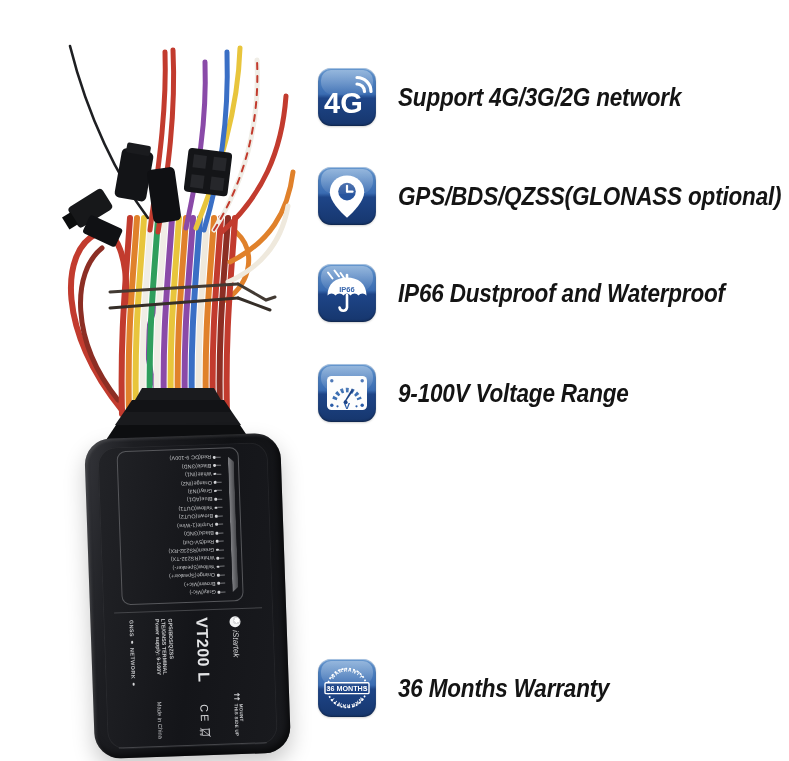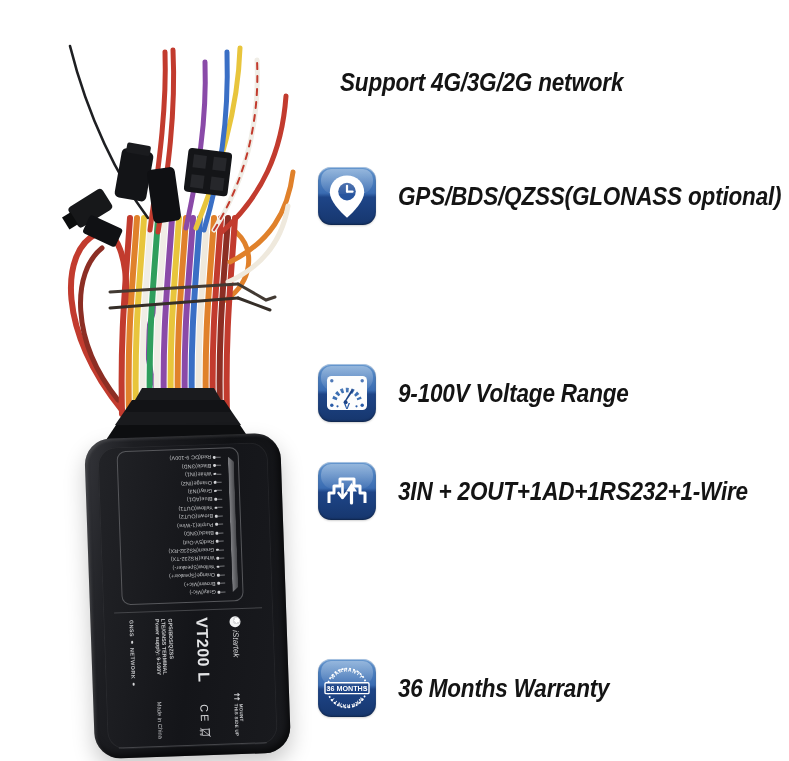--- a/index.html
+++ b/index.html
@@ -267,37 +267,62 @@
           <span>GNSS</span>
           <span class="led-dot"></span>
           <span>NETWORK</span>
           <span class="led-dot"></span>
         </div>
       </div>
     </div>
   </div>
 
   <div class="feature f1">
+    <div class="ficon">
+      <svg width="58" height="58" viewBox="0 0 58 58">
+        <text x="6" y="45" font-size="29" font-weight="bold" fill="#fff">4G</text>
+        <g fill="none" stroke="#fff" stroke-width="3.2" stroke-linecap="round">
+          <path d="M39 16 A7.5 7.5 0 0 1 46.5 23.5"></path>
+          <path d="M39 9.5 A14 14 0 0 1 53 23.5"></path>
+        </g>
+      </svg>
+    </div>
     <div class="ftext">Support 4G/3G/2G network</div>
   </div>
 
   <div class="feature f2">
     <div class="ficon">
       <svg width="58" height="58" viewBox="0 0 58 58">
         <path d="M29 8.5 C38.8 8.5 46.2 15.8 46.2 25.2 C46.2 34 35.8 44.4 29 50.8 C22.2 44.4 11.8 34 11.8 25.2 C11.8 15.8 19.2 8.5 29 8.5 Z" fill="#fff"></path>
         <circle cx="29" cy="24.6" r="8.8" fill="#27549e"></circle>
         <g stroke="#fff" stroke-width="2.2" stroke-linecap="round" fill="none">
           <path d="M29 24.6 V18.8"></path>
             <path d="M29 24.6 L34.6 24.6"></path>
         </g>
       </svg>
     </div>
     <div class="ftext">GPS/BDS/QZSS(GLONASS optional)</div>
   </div>
 
+  <div class="feature f3">
+    <div class="ficon">
+      <svg width="58" height="58" viewBox="0 0 58 58">
+        <g stroke="#fff" stroke-width="2" stroke-linecap="round">
+          <path d="M10 8.5 l4.5 6"></path>
+            <path d="M16.5 6.5 l4.5 6"></path>
+            <path d="M22.5 9 l3.5 5"></path>
+        </g>
+        <path d="M9.5 31.5 C9.5 19.5 18 13.5 29 13.5 C40 13.5 48.5 19.5 48.5 31.5 C46.3 28.8 42.6 28.8 40.5 31.5 C38.4 28.8 34.6 28.8 32.5 31.5 C30.4 28.8 27.6 28.8 25.5 31.5 C23.4 28.8 19.6 28.8 17.5 31.5 C15.4 28.8 11.7 28.8 9.5 31.5 Z" fill="#fff"></path>
+        <path d="M29 11 V14" stroke="#fff" stroke-width="2.6" stroke-linecap="round"></path>
+        <path d="M29 31 V43.5 A3.8 3.8 0 0 1 21.5 43.5" fill="none" stroke="#fff" stroke-width="2.6" stroke-linecap="round"></path>
+        <text x="29" y="27.5" text-anchor="middle" font-size="7.5" font-weight="bold" fill="#2a5ca8">IP66</text>
+      </svg>
+    </div>
+    <div class="ftext">IP66 Dustproof and Waterproof</div>
+  </div>
 
   <div class="feature f4">
     <div class="ficon">
       <svg width="58" height="58" viewBox="0 0 58 58">
         <rect x="9" y="12" width="40" height="34" rx="4.5" fill="#fdfdfd"></rect>
         <g fill="#2a5ca8">
           <circle cx="13.8" cy="16.8" r="1.7"></circle>
             <circle cx="44.2" cy="16.8" r="1.7"></circle>
           <circle cx="13.8" cy="41.2" r="1.7"></circle>
             <circle cx="44.2" cy="41.2" r="1.7"></circle>
@@ -306,34 +331,20 @@
         <path d="M27.2 38.6 L35.8 26 L33.9 24.8 L26 38 Z" fill="#1d4487"></path>
         <circle cx="27.6" cy="38.3" r="2" fill="#1d4487"></circle>
         <text x="29" y="45.2" text-anchor="middle" font-size="9.5" font-weight="bold" fill="#2a5ca8">V</text>
         <circle cx="19.5" cy="42.3" r="1.1" fill="#2a5ca8"></circle>
           <circle cx="38.5" cy="42.3" r="1.1" fill="#2a5ca8"></circle>
       </svg>
     </div>
     <div class="ftext">9-100V Voltage Range</div>
   </div>
 
-  <div class="feature f5">
-    <div class="ficon">
-      <svg width="58" height="58" viewBox="0 0 58 58">
-        <path d="M11 41 V31 H16 V24 H22 V17 H36 V24 H42 V31 H47 V41" fill="none" stroke="#fff" stroke-width="3" stroke-linejoin="round"></path>
-        <g stroke="#fff" stroke-width="2.6" fill="none" stroke-linecap="round" stroke-linejoin="round">
-          <path d="M24.5 22 V35.5"></path>
-            <path d="M20.5 31 L24.5 35.8 L28.5 31"></path>
-        </g>
-        <path d="M33.5 41 V29" stroke="#fff" stroke-width="3.2" stroke-linecap="round"></path>
-        <polygon points="33.5,21 28,29.5 39,29.5" fill="#fff"></polygon>
-      </svg>
-    </div>
-    <div class="ftext">3IN + 2OUT+1AD+1RS232+1-Wire</div>
-  </div>
 
 
   <div class="feature f7">
     <div class="ficon">
       <svg width="58" height="58" viewBox="0 0 58 58">
         <defs>
           <path id="arcTop" d="M12.5 29 A16.5 16.5 0 0 1 45.5 29"></path>
           <path id="arcBottom" d="M45.5 29 A16.5 16.5 0 0 1 12.5 29"></path>
         </defs>
         <circle cx="29" cy="29" r="19.5" fill="none" stroke="#fff" stroke-width="1.7" stroke-dasharray="1.8 2.1"></circle>

